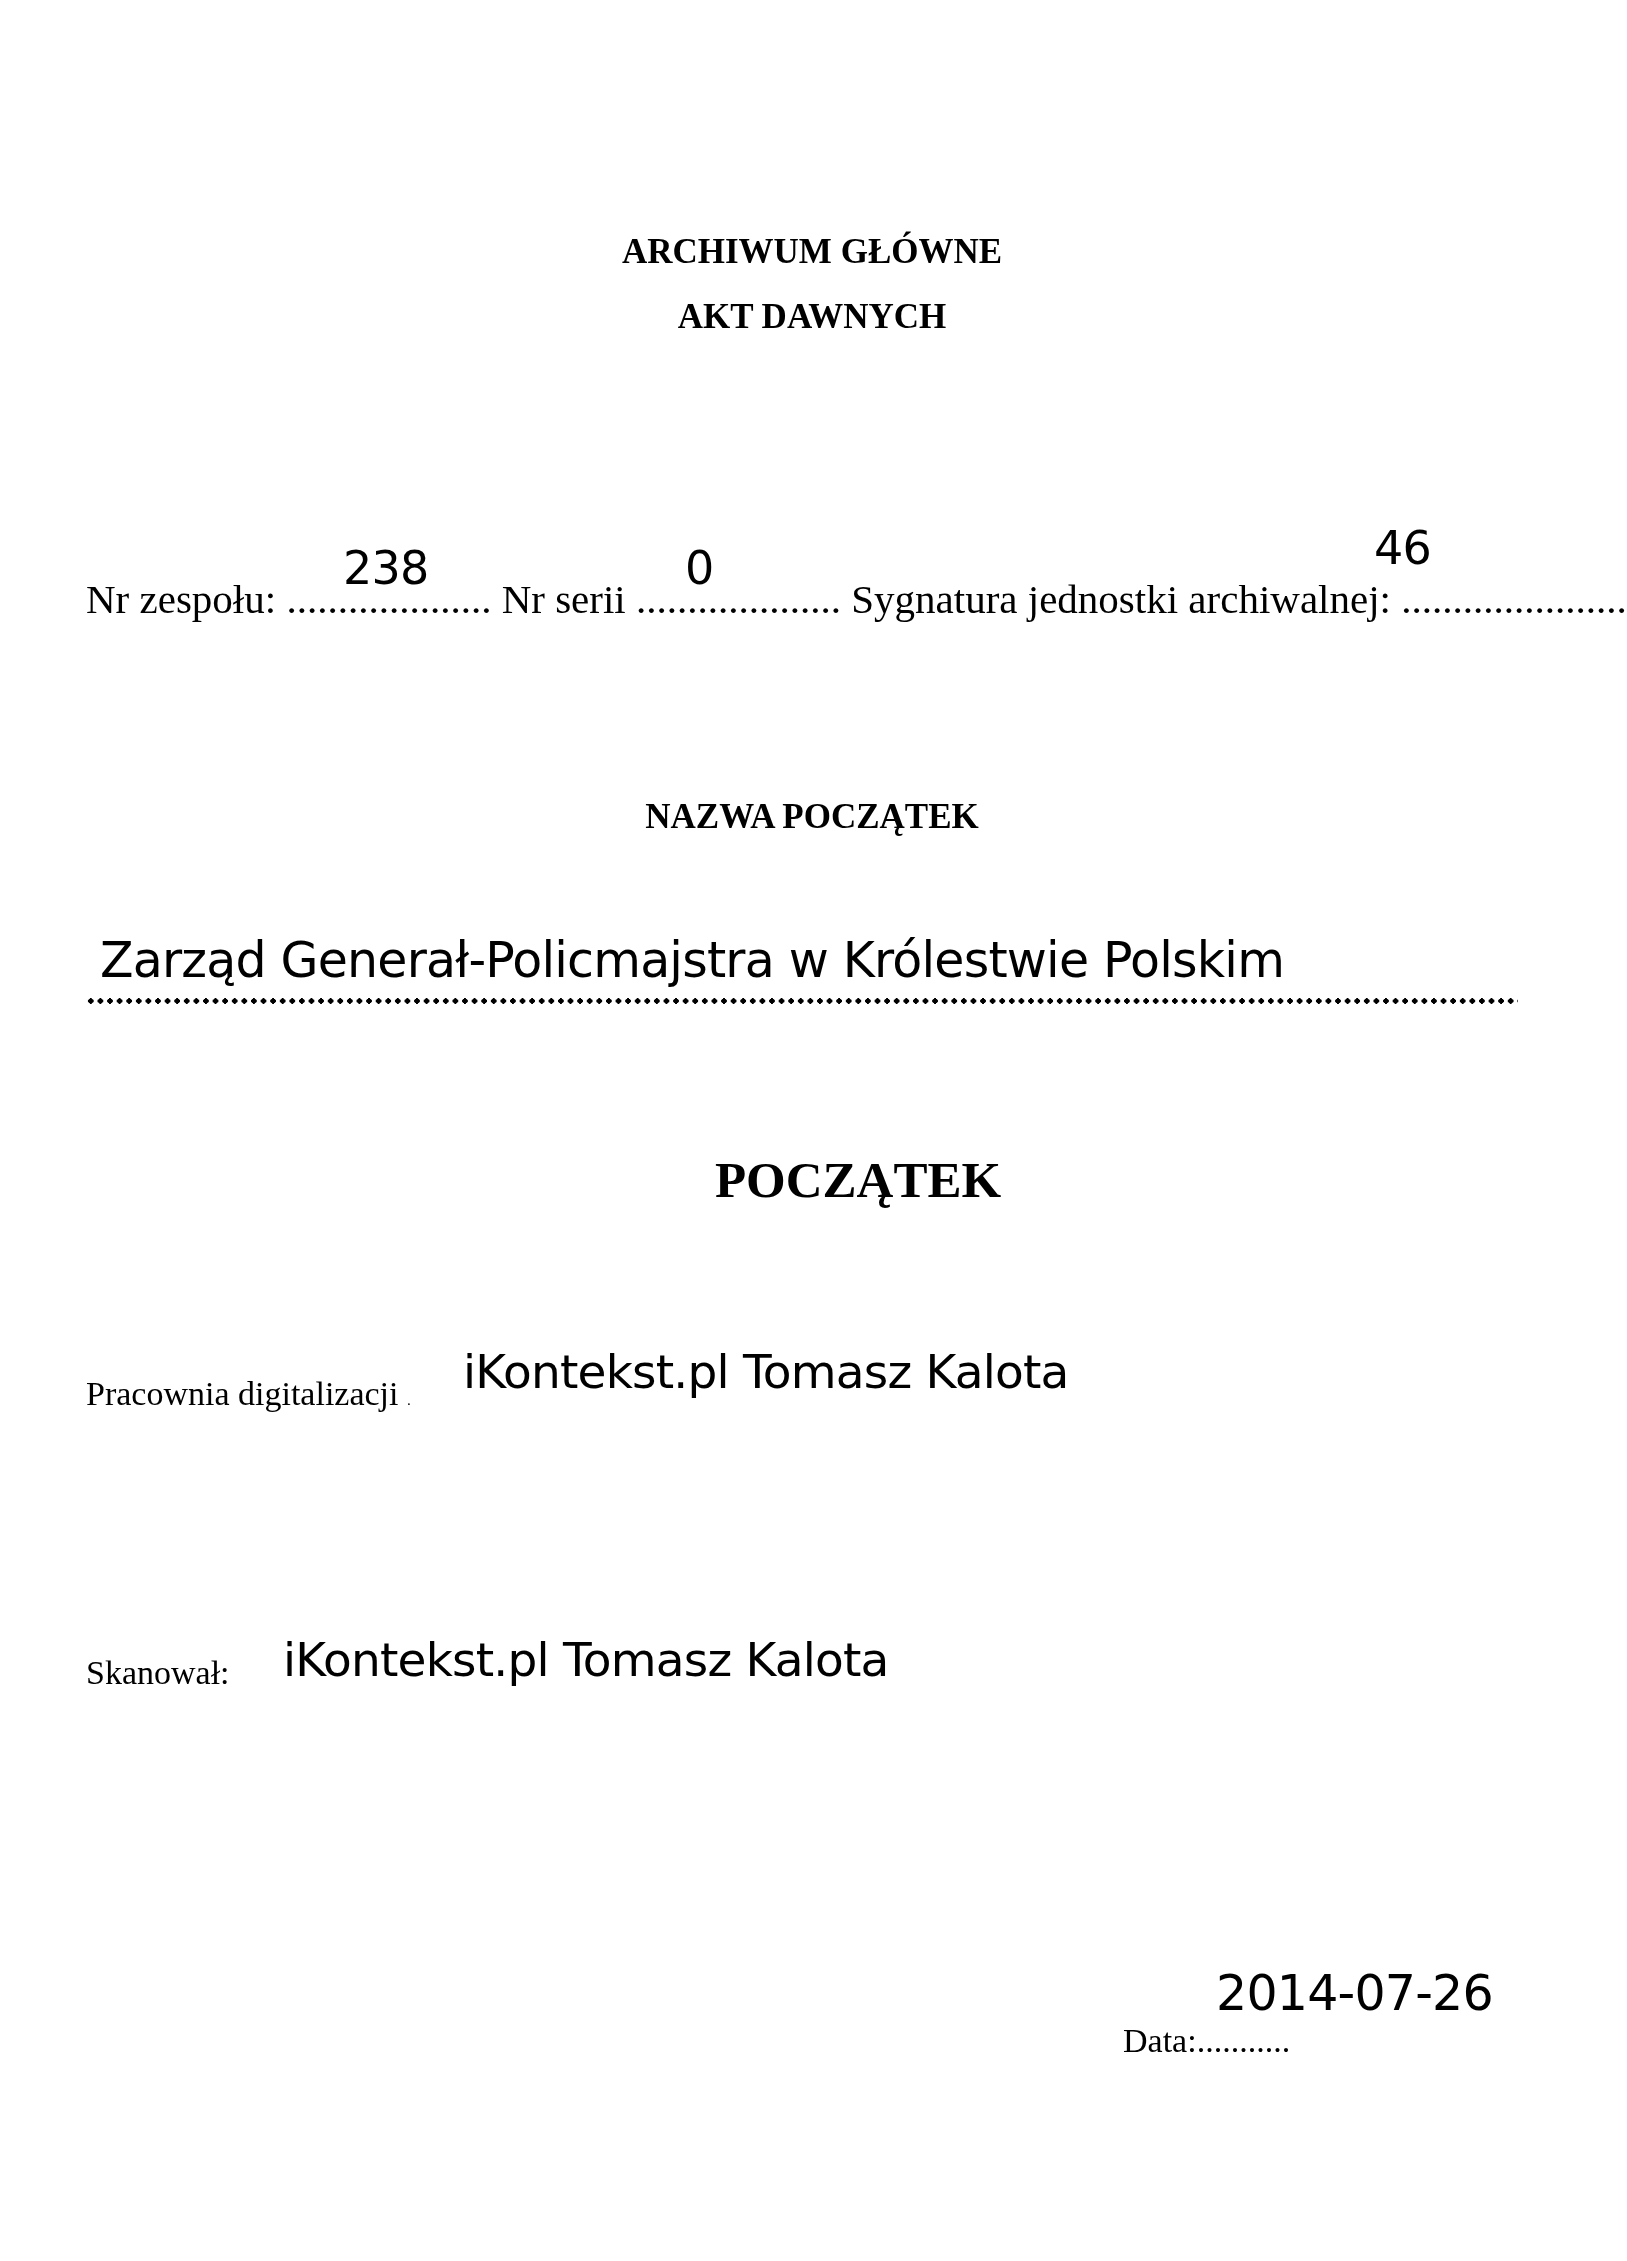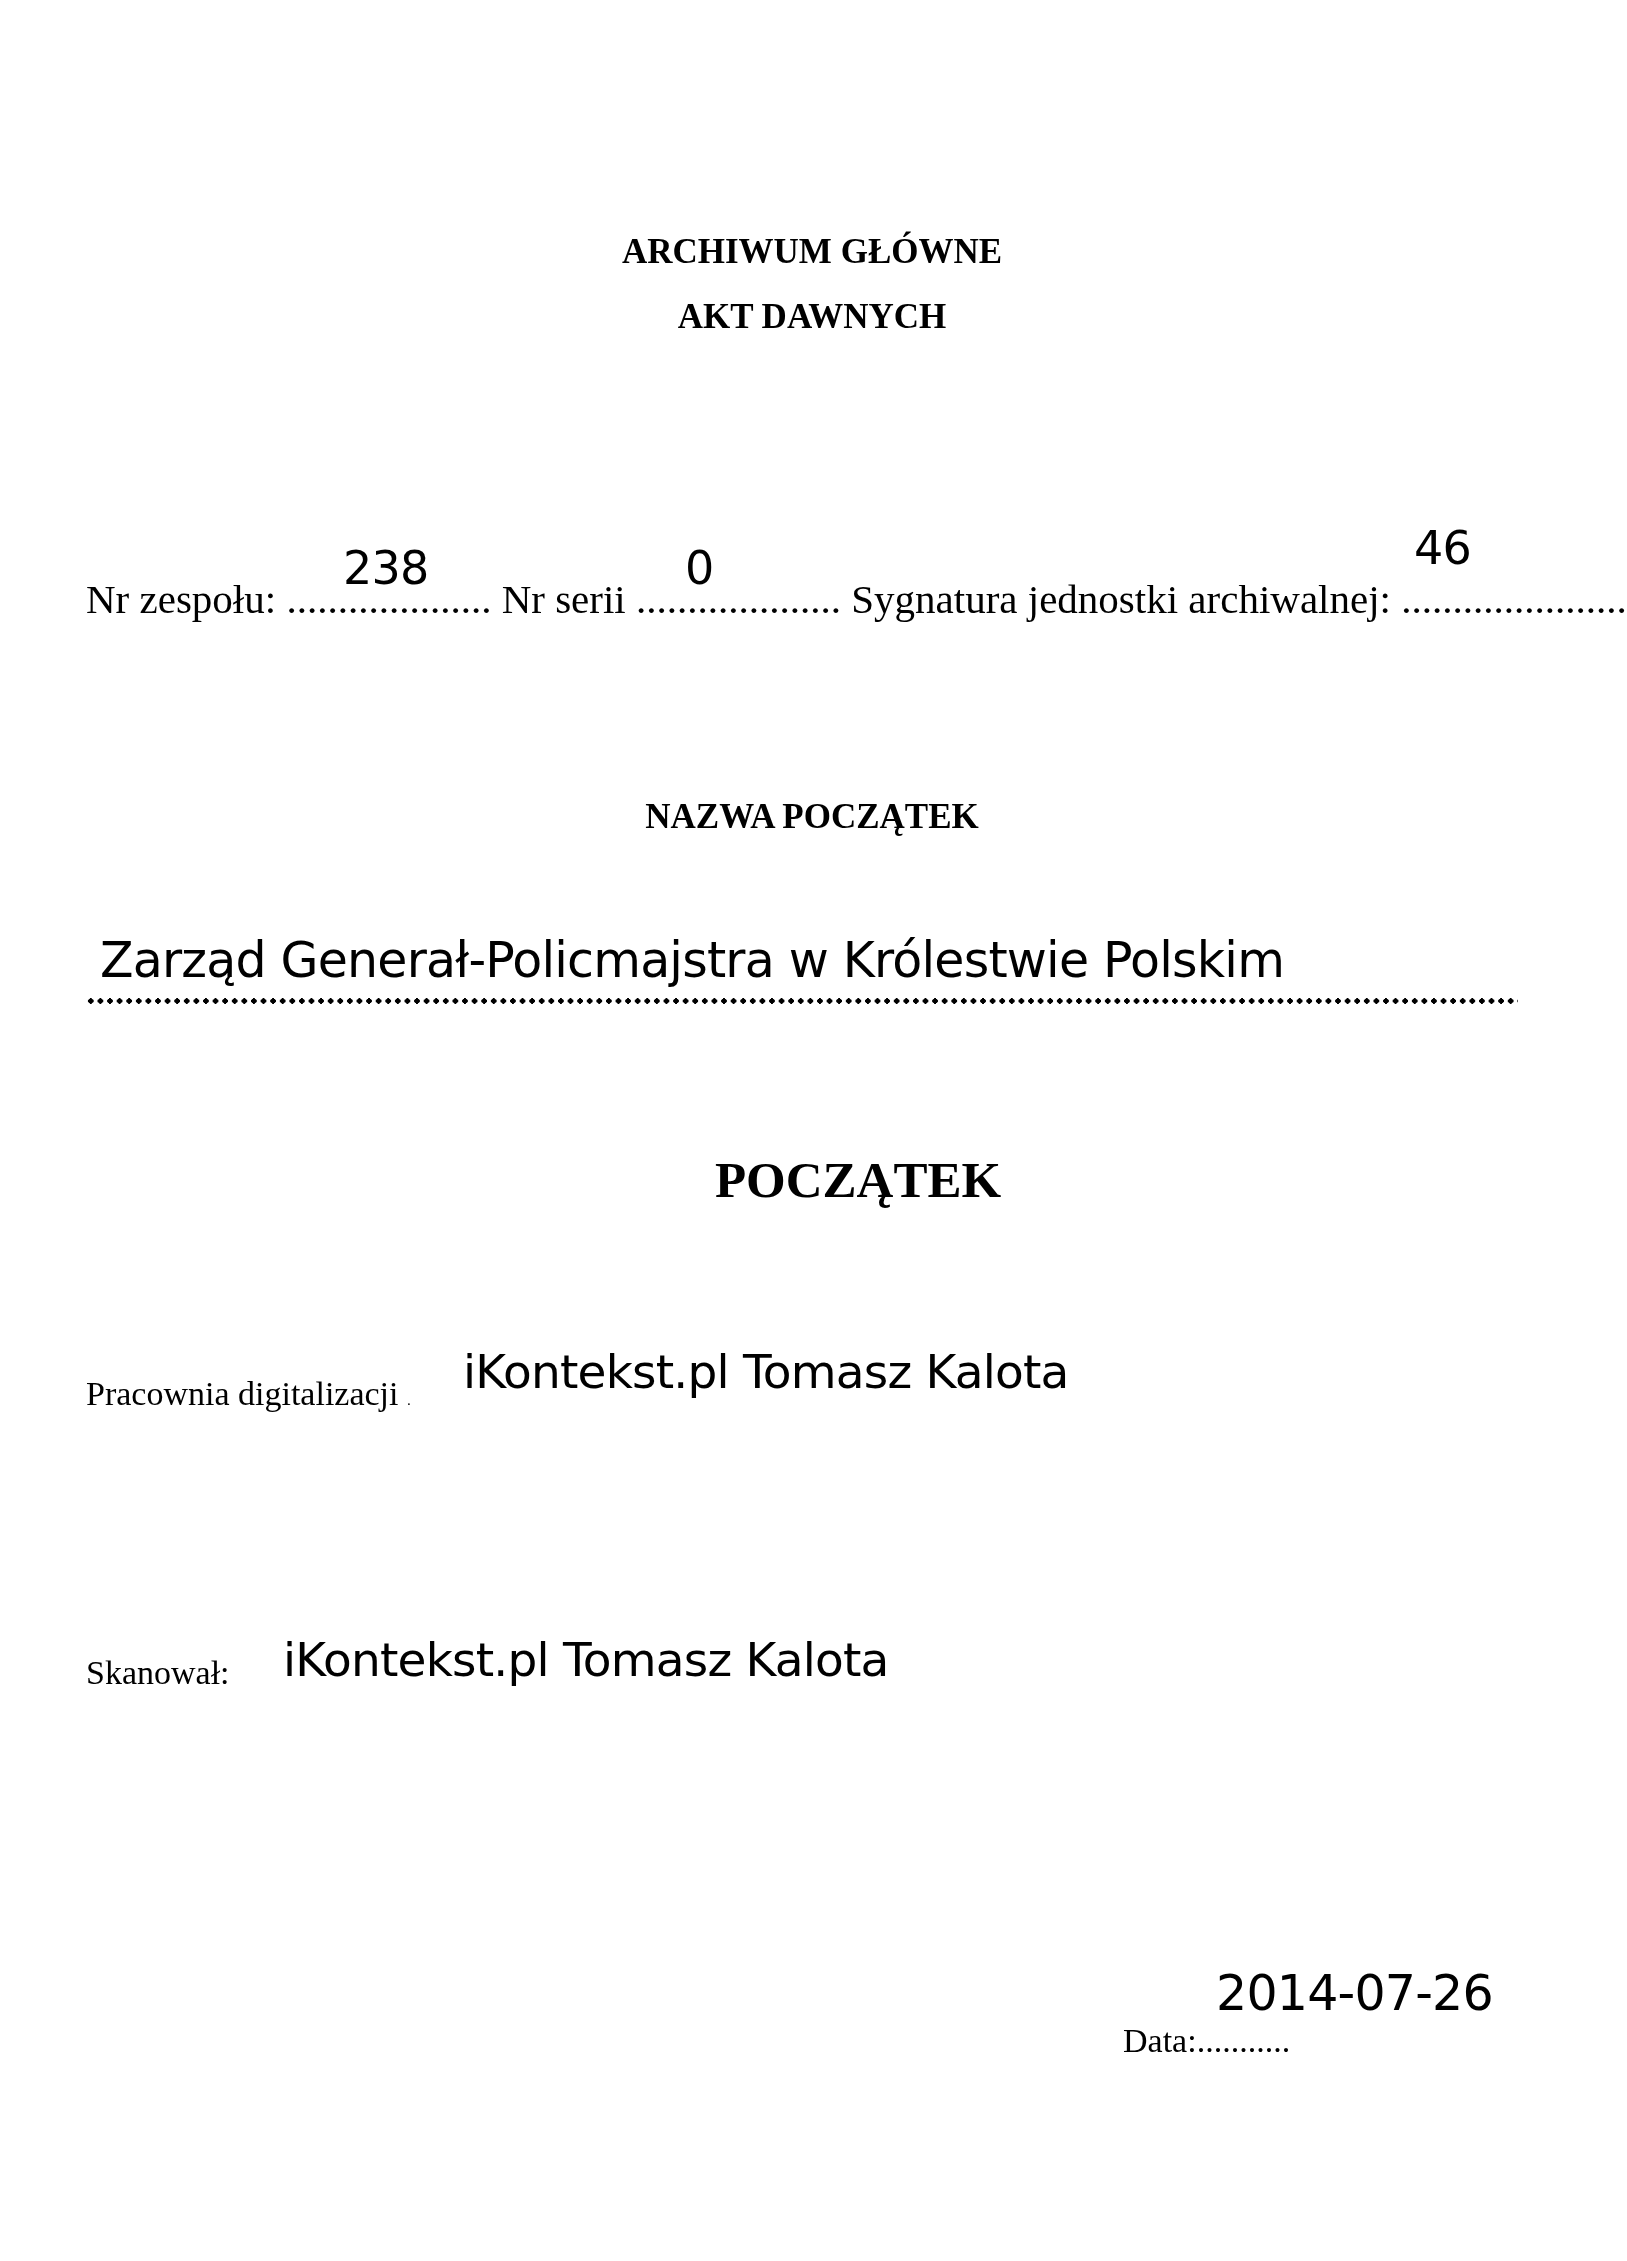--- a/index.html
+++ b/index.html
@@ -54,21 +54,21 @@
   <span>Nr zespołu:</span>
   <span>....................</span>
   <span>Nr serii</span>
   <span>....................</span>
   <span>Sygnatura jednostki archiwalnej:</span>
   <span>......................</span>
 </div>
 
 <div class="abs sans field-value" style="left:337px; top:545px;">238</div>
 <div class="abs sans field-value" style="left:679px; top:545px;">0</div>
-<div class="abs sans field-value" style="left:1408px; top:525px;">46</div>
+<div class="abs sans field-value" style="left:1368px; top:525px;">46</div>
 
 <div class="header-line serif" style="top:799px; font-size:35px;">NAZWA POCZĄTEK</div>
 
 <div class="abs sans fond-name" style="left:100px; top:936px;">Zarząd Generał-Policmajstra w Królestwie Polskim</div>
 <div class="dots" style="left:86px; top:998px; width:1432px;"></div>
 
 <div class="header-line serif title-main" style="top:1155px; font-size:51px;margin-left:46px;">POCZĄTEK</div>
 
 <div class="abs serif meta-label" style="left:86px; top:1361px;margin-top:16px;">
   <span>Pracownia digitalizacji</span>

